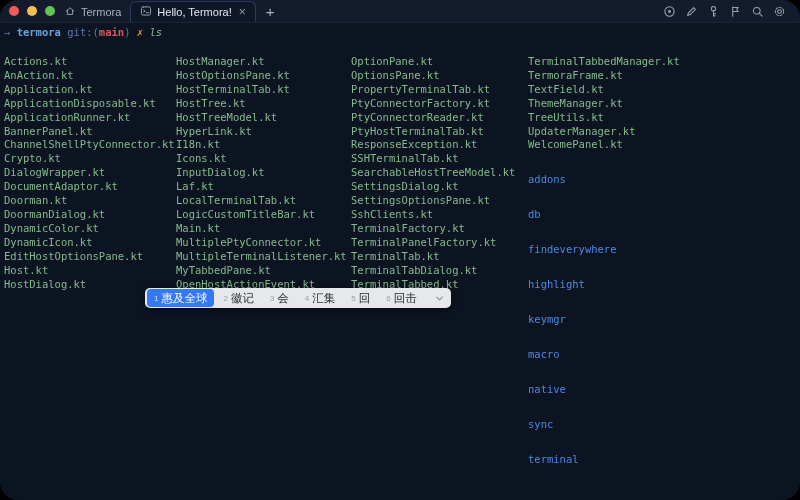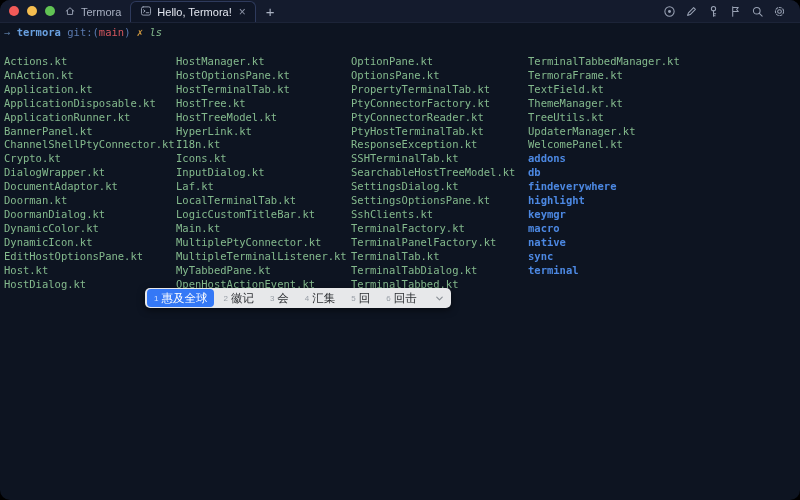--- a/index.html
+++ b/index.html
@@ -1,16 +1,16 @@
 <!DOCTYPE html>
 <html><head>
 <meta charset="utf-8">
 <style>
   html,body{margin:0;padding:0;background:#000;}
-  .window{position:relative;width:800px;height:500px;border-radius:10px;overflow:hidden;
+  .window{position:relative;width:800px;height:500px;border-radius:18px;overflow:hidden;
           background:#0d1421;font-family:"DejaVu Sans Mono",monospace;}
   
   .titlebar{position:relative;height:22px;background:#141b2d;display:flex;align-items:flex-end;
             border-bottom:1px solid #1c2438;}
   .traffic{position:absolute;left:9px;top:6px;display:flex;gap:8px;align-items:center;}
   .dot{width:10px;height:10px;border-radius:50%;}
   .dot.r{background:#f25a58}.dot.y{background:#f5bd4f}.dot.g{background:#61c354}
   .tabs{display:flex;align-items:flex-end;margin-left:55px;height:22px;}
   .tab{display:flex;align-items:center;gap:5px;padding:0 9px;height:21px;
        color:#a7afc0;font-family:"Liberation Sans",sans-serif;font-size:11px;cursor:default;}
@@ -21,28 +21,28 @@
           padding:0 10px;align-self:center;line-height:1;}
   .actions{margin-left:auto;display:flex;gap:9px;align-items:center;margin-right:14px;align-self:center;}
   .actions svg{display:block;}
   .icon-stroke{stroke:#9aa3b5;fill:none;stroke-width:1.1;stroke-linecap:round;stroke-linejoin:round;}
   
   .screen{position:relative;height:477px;font-size:10.5px;}
   .pline{position:absolute;left:4px;white-space:pre;line-height:13.9px;}
   .p-arrow{color:#56779f;}
   .p-dir{color:#69a0e0;font-weight:bold;}
   .p-git{color:#5a7ab0;text-align:right;}
-  .p-branch{color:#d4575e;font-weight:normal;}
+  .p-branch{color:#d4575e;font-weight:bold;}
   .p-cross{color:#d29a3f;font-weight:bold;}
   .p-cmd{color:#84ba8d;font-style:italic;}
   .compose{color:#84ba8d;border-bottom:1px solid #84ba8d;padding-bottom:1px;}
   .cursor{display:inline-block;width:2px;height:11px;background:#8fe0ad;vertical-align:-1px;}
   .col{position:absolute;top:32px;line-height:13.9px;white-space:pre;}
   .file{color:#84ba8d;}
-  .dir{color:#4c88e2;font-weight:bold;}
+  .dir{color:#4c88e2;font-weight:normal;margin-top:21px;}
   
   .ime{position:absolute;left:145px;top:265px;height:20px;background:#e7e8ea;border-radius:5px;
        display:flex;align-items:center;padding:0 6px 0 2px;gap:2px;
        font-family:"Liberation Sans",sans-serif;font-size:11.5px;
        box-shadow:0 2px 7px rgba(0,0,0,.55);}
   .cand{display:flex;align-items:center;gap:3px;padding:0 7px;height:16px;border-radius:4px;
         color:#2d2f33;white-space:nowrap;}
   .cand .num{font-size:8px;color:#9aa0a8;}
   .cand.sel{background:#3478f6;color:#fff;height:18px;}
   .cand.sel .num{color:#cfe0ff;}

